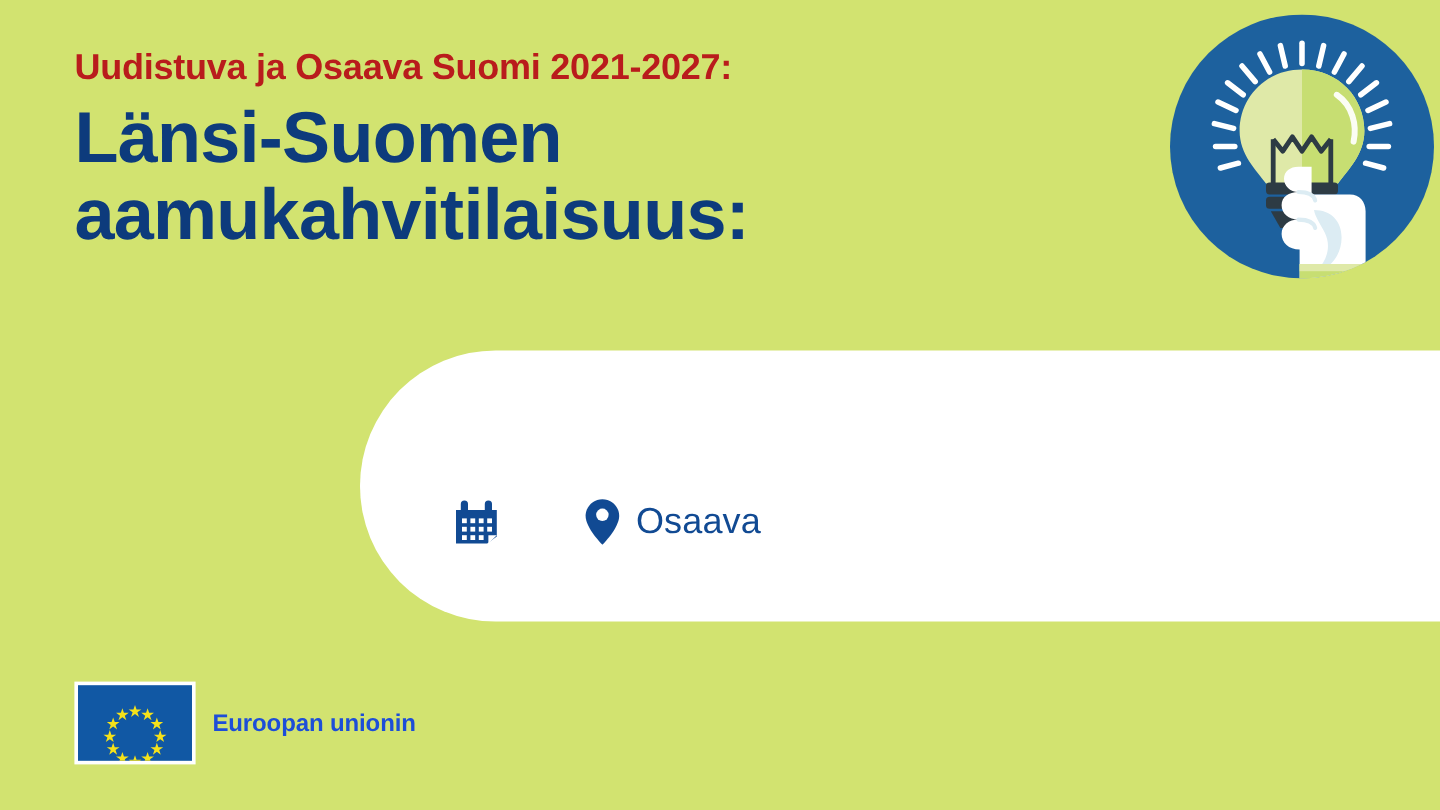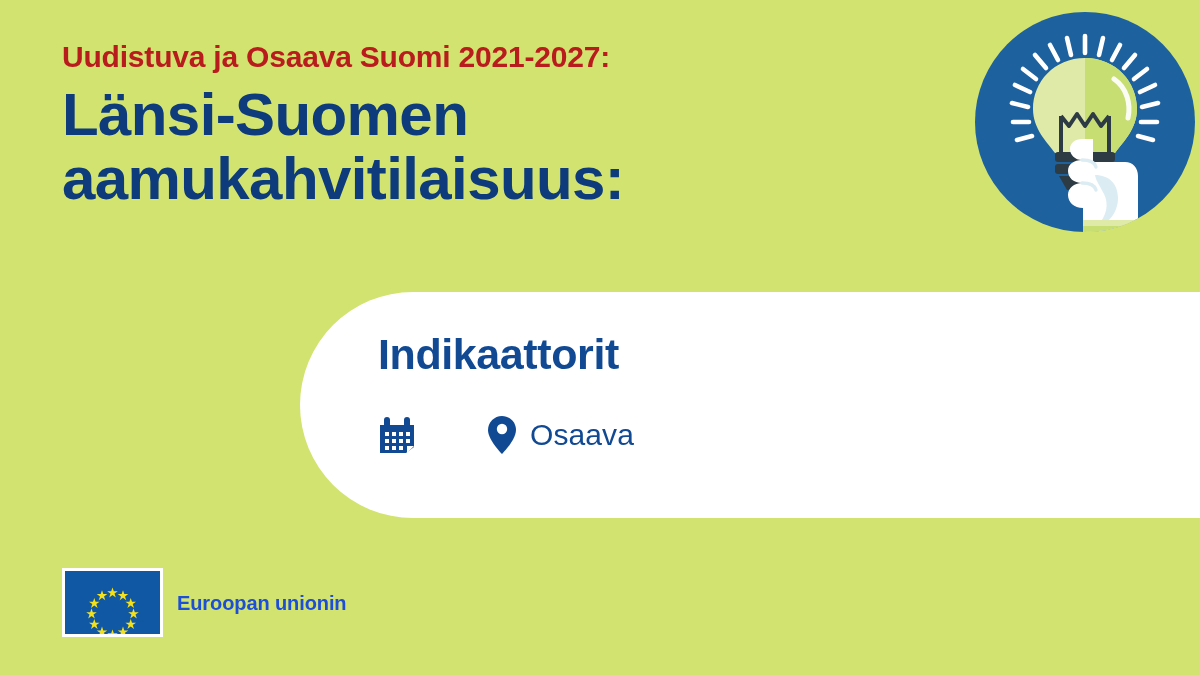--- a/index.html
+++ b/index.html
@@ -208,21 +208,20 @@
         </g>
 
         <rect x="108" y="208" width="56" height="30" fill="#c7de72"></rect>
         <rect x="108" y="208" width="56" height="6" fill="#dfe9a8"></rect>
         <circle cx="122" cy="224" r="3.4" fill="#b3cd5c"></circle>
       </g>
     </svg>
   </div>
 
   <div id="info-card">
-    <div id="card-title">Indikaattorit</div>
 
     <div id="meta-row">
 
       <div class="meta-item" id="meta-item-date">
         <span class="meta-icon">
           <svg width="38" height="40" viewBox="0 0 38 40" aria-hidden="true">
             <rect x="6" y="2" width="6" height="11" rx="3" fill="#114a93"></rect>
             <rect x="26" y="2" width="6" height="11" rx="3" fill="#114a93"></rect>
             <path d="M2 10 H36 V32 L28 38 H2 Z" fill="#114a93"></path>
             <path d="M36 31 L29 38 V31 Z" fill="#ffffff"></path>

